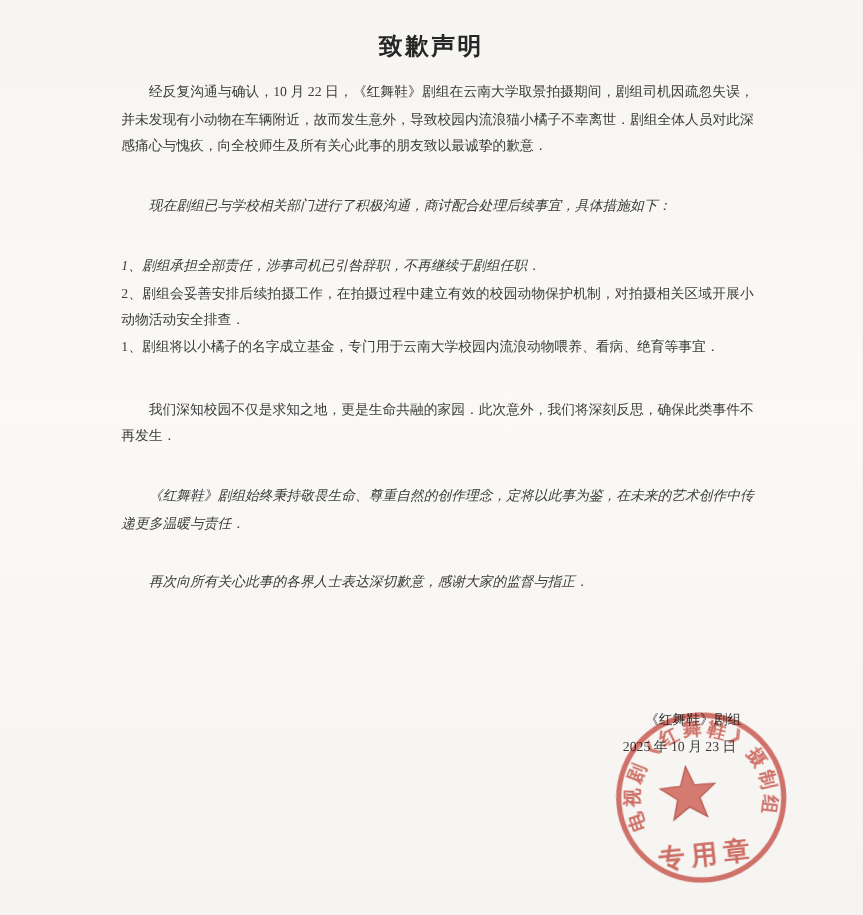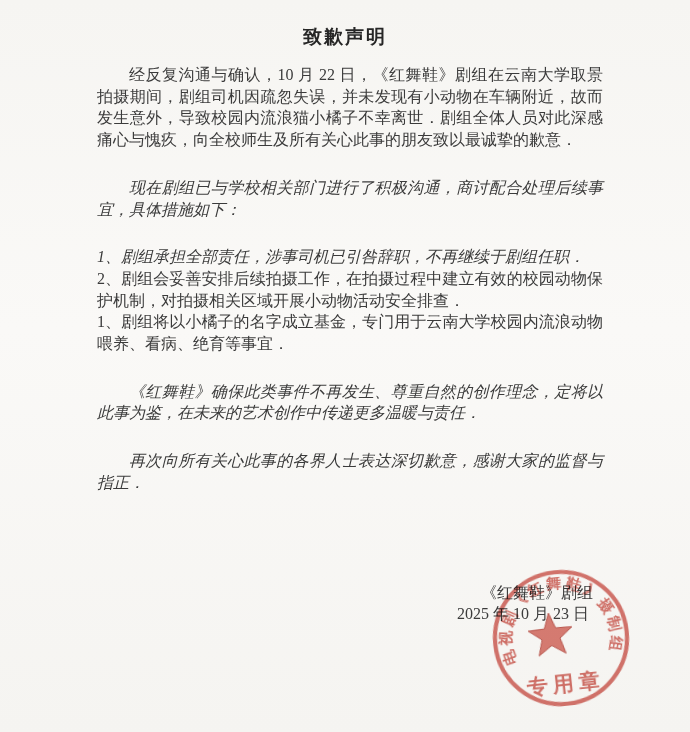--- a/index.html
+++ b/index.html
@@ -20,21 +20,21 @@
     text-align: center;
     font-size: 19px;
     font-weight: bold;
     letter-spacing: 2px;
     color: #262626;
   }
   .content {
     position: absolute;
     left: 97px; top: 64px;
     width: 506px;
-    font-size: 16px;
+    font-size: 11px;
     line-height: 21.7px;
     text-align: justify;
     color: #3b3b3b;
   }
   .content p { margin: 0; }
   .indent { text-indent: 2em; }
   .gap { margin-top: 26px !important; font-style: italic; }
   .gap28 { margin-top: 28px !important; }
   .signature-block {
     margin-top: 88px;
@@ -60,21 +60,22 @@
   <h1 class="doc-title">致歉声明</h1>
 
   <div class="content">
     <p class="indent">经反复沟通与确认，10 月 22 日，《红舞鞋》剧组在云南大学取景拍摄期间，剧组司机因疏忽失误，并未发现有小动物在车辆附近，故而发生意外，导致校园内流浪猫小橘子不幸离世．剧组全体人员对此深感痛心与愧疚，向全校师生及所有关心此事的朋友致以最诚挚的歉意．</p>
     <p class="indent gap">现在剧组已与学校相关部门进行了积极沟通，商讨配合处理后续事宜，具体措施如下：</p>
 
     <p class="gap">1、剧组承担全部责任，涉事司机已引咎辞职，不再继续于剧组任职．</p>
     <p>2、剧组会妥善安排后续拍摄工作，在拍摄过程中建立有效的校园动物保护机制，对拍摄相关区域开展小动物活动安全排查．</p>
     <p>1、剧组将以小橘子的名字成立基金，专门用于云南大学校园内流浪动物喂养、看病、绝育等事宜．</p>
 
-    <p class="indent gap">《红舞鞋》确保此类事件不再发生、尊重自然的创作理念，定将以此事为鉴，在未来的艺术创作中传递更多温暖与责任．</p>
+    <p class="indent gap28">我们深知校园不仅是求知之地，更是生命共融的家园．此次意外，我们将深刻反思，确保此类事件不再发生．</p>
+    <p class="indent gap">《红舞鞋》剧组始终秉持敬畏生命、尊重自然的创作理念，定将以此事为鉴，在未来的艺术创作中传递更多温暖与责任．</p>
     <p class="indent gap">再次向所有关心此事的各界人士表达深切歉意，感谢大家的监督与指正．</p>
 
     <div class="signature-block">
       <p class="signature-line">《红舞鞋》剧组</p>
       <p class="date-line">2025 年 10 月 23 日</p>
     </div>
   </div>
 
   <svg class="seal" viewBox="0 0 160 160" xmlns="http://www.w3.org/2000/svg">
 

